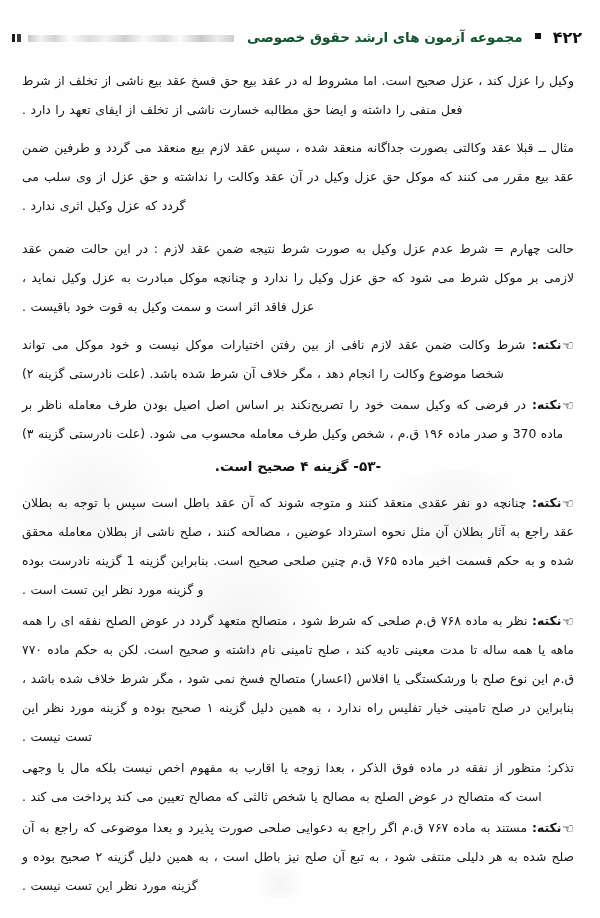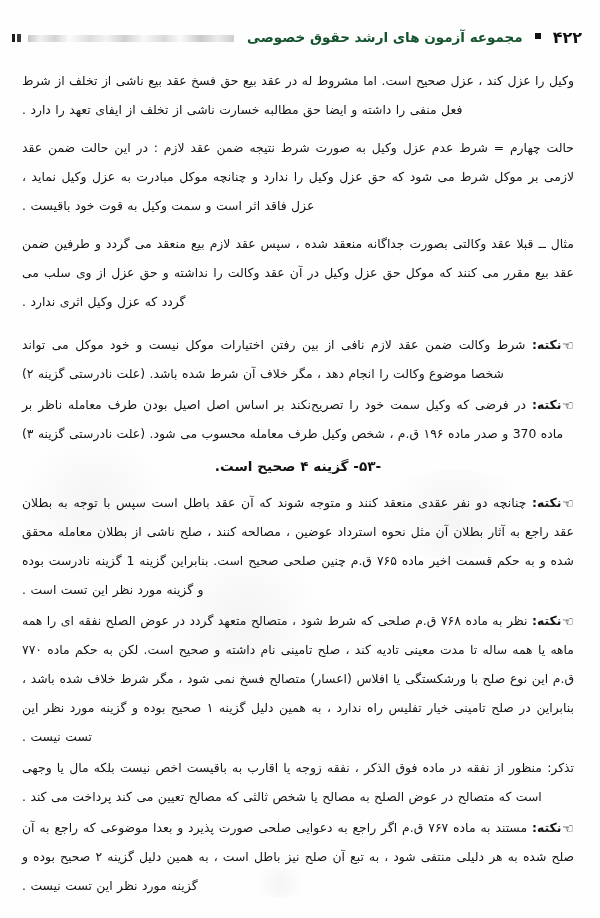--- a/index.html
+++ b/index.html
@@ -169,49 +169,49 @@
     <span class="header-rule"></span>
     <span class="header-tick"></span>
   </div>
 
   <div class="body">
 
     <p class="para">
       <span>وکیل را عزل کند ، عزل صحیح است. اما مشروط له در عقد بیع حق فسخ عقد بیع ناشی از تخلف از شرط فعل منفی را داشته و ایضا حق مطالبه خسارت ناشی از تخلف از ایفای تعهد را دارد .</span>
     </p>
 
+    <p class="para gap">
+      <span>مثال ــ قبلا عقد وکالتی بصورت جداگانه  منعقد شده ، سپس عقد لازم بیع منعقد می گردد و طرفین ضمن عقد بیع مقرر می کنند که موکل حق عزل وکیل در آن عقد وکالت را نداشته و حق عزل از وی سلب می گردد که عزل وکیل اثری ندارد .</span>
+    </p>
+
     <p class="para">
       <span>حالت چهارم = شرط عدم عزل وکیل به صورت شرط نتیجه ضمن عقد لازم :    در این حالت ضمن عقد لازمی بر موکل شرط می شود که حق عزل وکیل را ندارد و چنانچه موکل مبادرت به عزل وکیل نماید ، عزل فاقد اثر است و سمت وکیل به قوت خود باقیست .</span>
     </p>
 
-    <p class="para gap">
-      <span>مثال ــ قبلا عقد وکالتی بصورت جداگانه  منعقد شده ، سپس عقد لازم بیع منعقد می گردد و طرفین ضمن عقد بیع مقرر می کنند که موکل حق عزل وکیل در آن عقد وکالت را نداشته و حق عزل از وی سلب می گردد که عزل وکیل اثری ندارد .</span>
-    </p>
-
     <p class="para tight">
       <span class="hand">☞</span><span class="lbl">نکته:</span><span> شرط وکالت ضمن عقد لازم نافی از بین رفتن اختیارات موکل نیست و خود موکل می تواند شخصا موضوع وکالت را انجام دهد ، مگر خلاف آن شرط شده باشد. (علت نادرستی گزینه ۲)</span>
     </p>
 
     <p class="para tight">
       <span class="hand">☞</span><span class="lbl">نکته:</span><span> در فرضی که وکیل سمت خود را تصریح‌نکند بر اساس اصل اصیل بودن طرف معامله ناظر بر ماده 370 و صدر ماده ۱۹۶ ق.م ، شخص وکیل طرف معامله محسوب می شود. (علت نادرستی گزینه ۳)</span>
     </p>
 
 
     <h2 class="answer-heading">-۵۳- گزینه ۴ صحیح است.</h2>
 
     <p class="para tight">
       <span class="hand">☞</span><span class="lbl">نکته:</span><span> چنانچه دو نفر عقدی منعقد کنند و متوجه شوند که آن عقد باطل است سپس با توجه به بطلان عقد راجع به آثار بطلان آن مثل نحوه استرداد عوضین ، مصالحه کنند ، صلح ناشی از بطلان معامله محقق شده و به حکم قسمت اخیر ماده ۷۶۵ ق.م چنین صلحی صحیح است. بنابراین گزینه 1 گزینه نادرست بوده و گزینه مورد نظر این تست است .</span>
     </p>
 
     <p class="para tight">
       <span class="hand">☞</span><span class="lbl">نکته:</span><span> نظر به ماده ۷۶۸ ق.م صلحی که شرط شود ، متصالح متعهد گردد در عوض الصلح نفقه ای را همه ماهه یا همه ساله تا مدت معینی تادیه کند ، صلح تامینی نام داشته و صحیح است. لکن به حکم ماده ۷۷۰ ق.م این نوع صلح با ورشکستگی یا افلاس (اعسار) متصالح فسخ نمی شود ، مگر شرط خلاف شده باشد ، بنابراین در صلح تامینی خیار تفلیس راه ندارد ، به همین دلیل گزینه ۱ صحیح بوده و گزینه مورد نظر این تست نیست .</span>
     </p>
 
     <p class="para tight">
-      <span>تذکر:</span><span> منظور از نفقه در ماده فوق الذکر ، نفقه زوجه یا اقارب به باقیست اخص نیست بلکه مال یا وجهی است که متصالح در عوض الصلح به مصالح یا شخص ثالثی که مصالح تعیین می کند پرداخت می کند .</span>
+      <span>تذکر:</span><span> منظور از نفقه در ماده فوق الذکر ، بعدا زوجه یا اقارب به مفهوم اخص نیست بلکه مال یا وجهی است که متصالح در عوض الصلح به مصالح یا شخص ثالثی که مصالح تعیین می کند پرداخت می کند .</span>
     </p>
 
     <p class="para tight">
       <span class="hand">☞</span><span class="lbl">نکته:</span><span> مستند به ماده ۷۶۷ ق.م اگر راجع به دعوایی صلحی صورت پذیرد و بعدا موضوعی که راجع به آن صلح شده به هر دلیلی منتفی شود ، به تبع آن صلح نیز باطل است ، به همین دلیل گزینه ۲ صحیح بوده و گزینه مورد نظر این تست نیست .</span>
     </p>
 
   </div>
 </div>
 
 </body></html>

